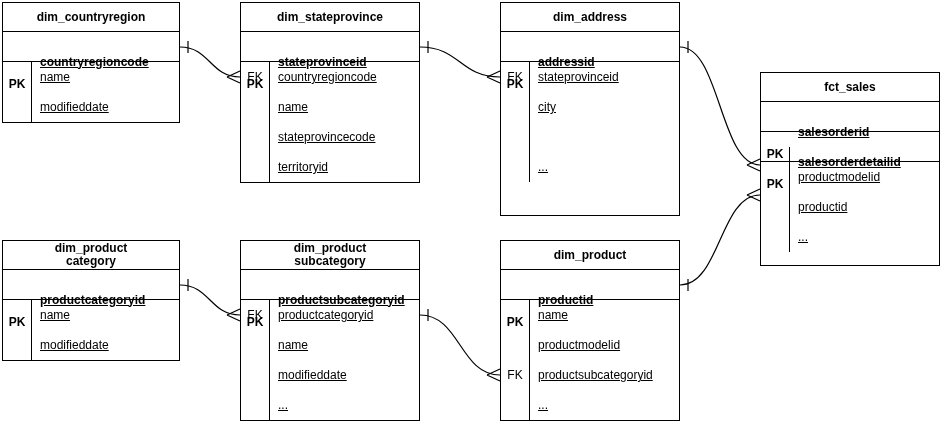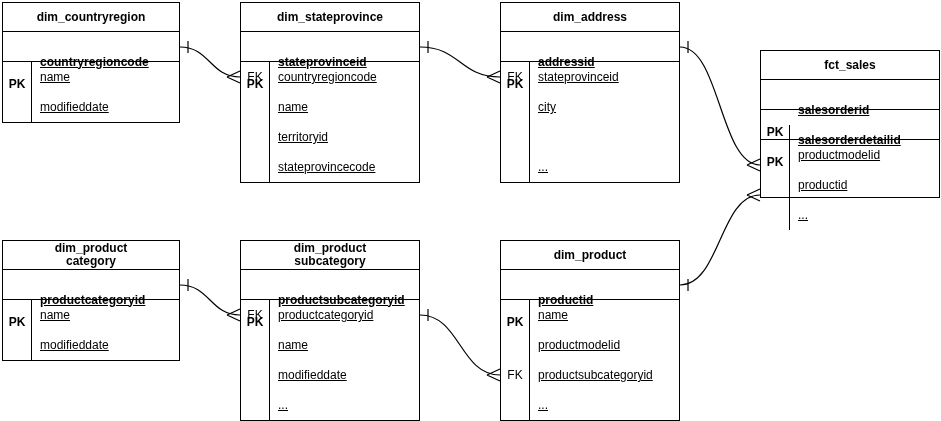--- a/index.html
+++ b/index.html
@@ -110,28 +110,28 @@
       <div class="row">
         <div class="key">FK</div>
         <div class="field">countryregioncode</div>
       </div>
       <div class="row">
         <div class="key"></div>
         <div class="field">name</div>
       </div>
       <div class="row">
         <div class="key"></div>
+        <div class="field">stateprovincecode</div>
+      </div>
+      <div class="row">
+        <div class="key"></div>
         <div class="field">territoryid</div>
       </div>
-      <div class="row">
-        <div class="key"></div>
-        <div class="field">stateprovincecode</div>
-      </div>
-    </div>
-    <div class="tbl" style="left: 500px; top: 2px; width: 180px; height: 181px;">
+    </div>
+    <div class="tbl" style="left: 500px; top: 2px; width: 180px; height: 214px;">
       <div class="tbl-title">dim_address</div>
       <div class="row pkrow">
         <div class="key pk">PK</div>
         <div class="field pk">addressid</div>
       </div>
       <div class="row">
         <div class="key">FK</div>
         <div class="field">stateprovinceid</div>
       </div>
       <div class="row">
@@ -139,21 +139,21 @@
         <div class="field">city</div>
       </div>
       <div class="row">
         <div class="key"></div>
       </div>
       <div class="row">
         <div class="key"></div>
         <div class="field">...</div>
       </div>
     </div>
-    <div class="tbl" style="left: 760px; top: 50px; width: 180px; height: 148px;">
+    <div class="tbl" style="left: 760px; top: 72px; width: 180px; height: 194px;">
       <div class="tbl-title">fct_sales</div>
       <div class="row pkrow">
         <div class="key pk">PK</div>
         <div class="field pk">salesorderid</div>
       </div>
       <div class="row pkrow">
         <div class="key pk">PK</div>
         <div class="field pk">salesorderdetailid</div>
       </div>
       <div class="row">

